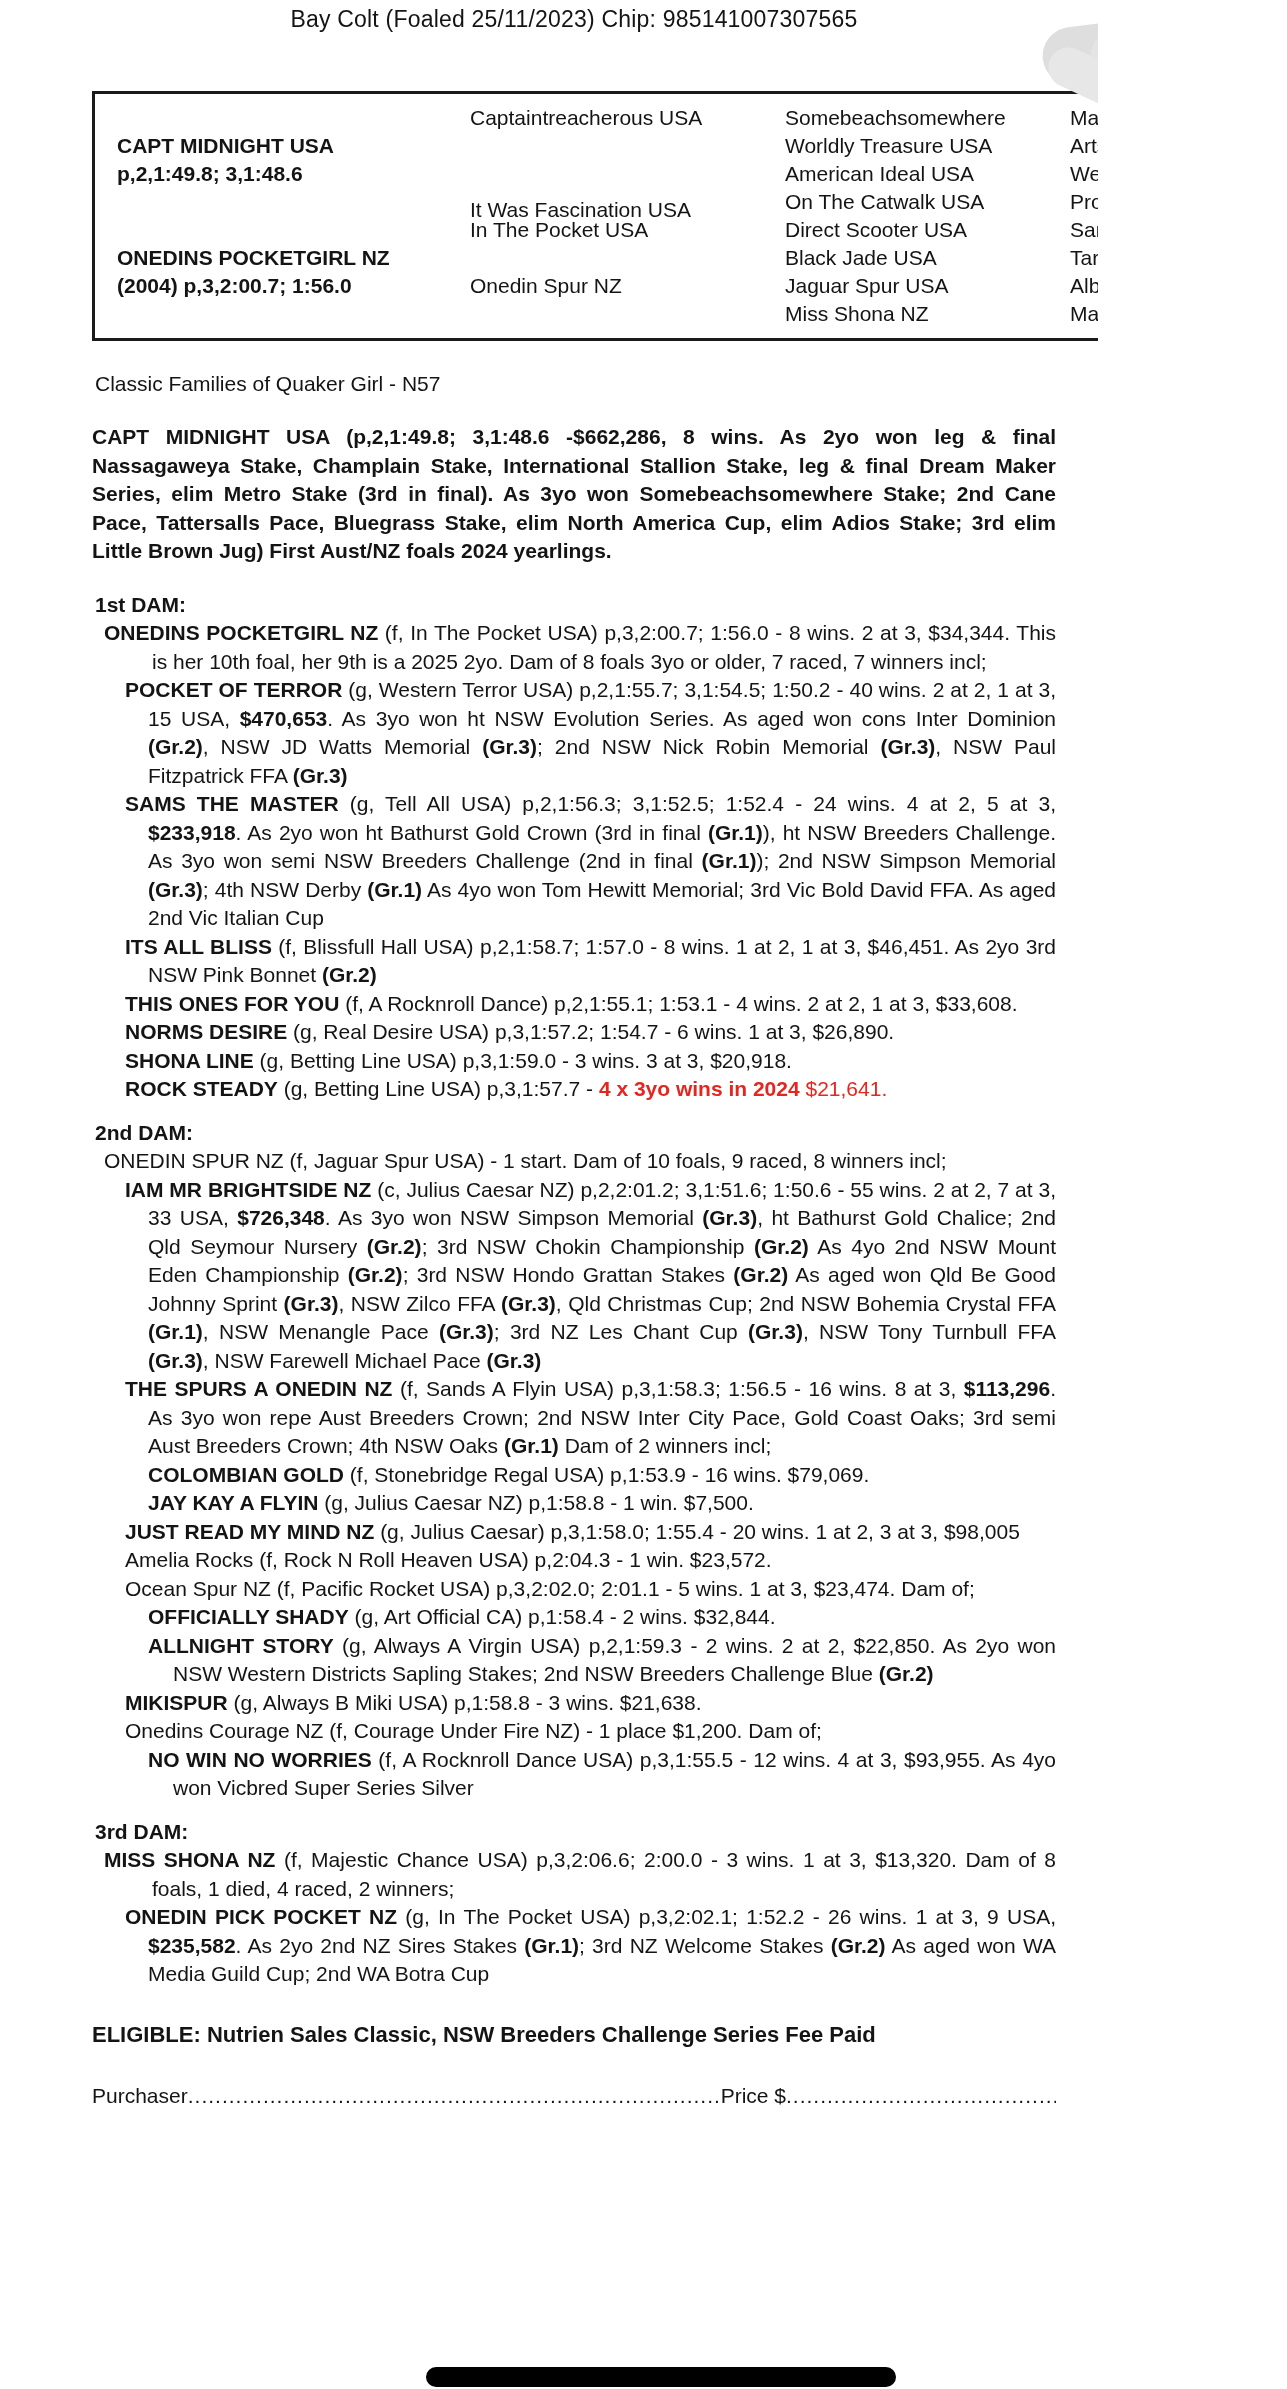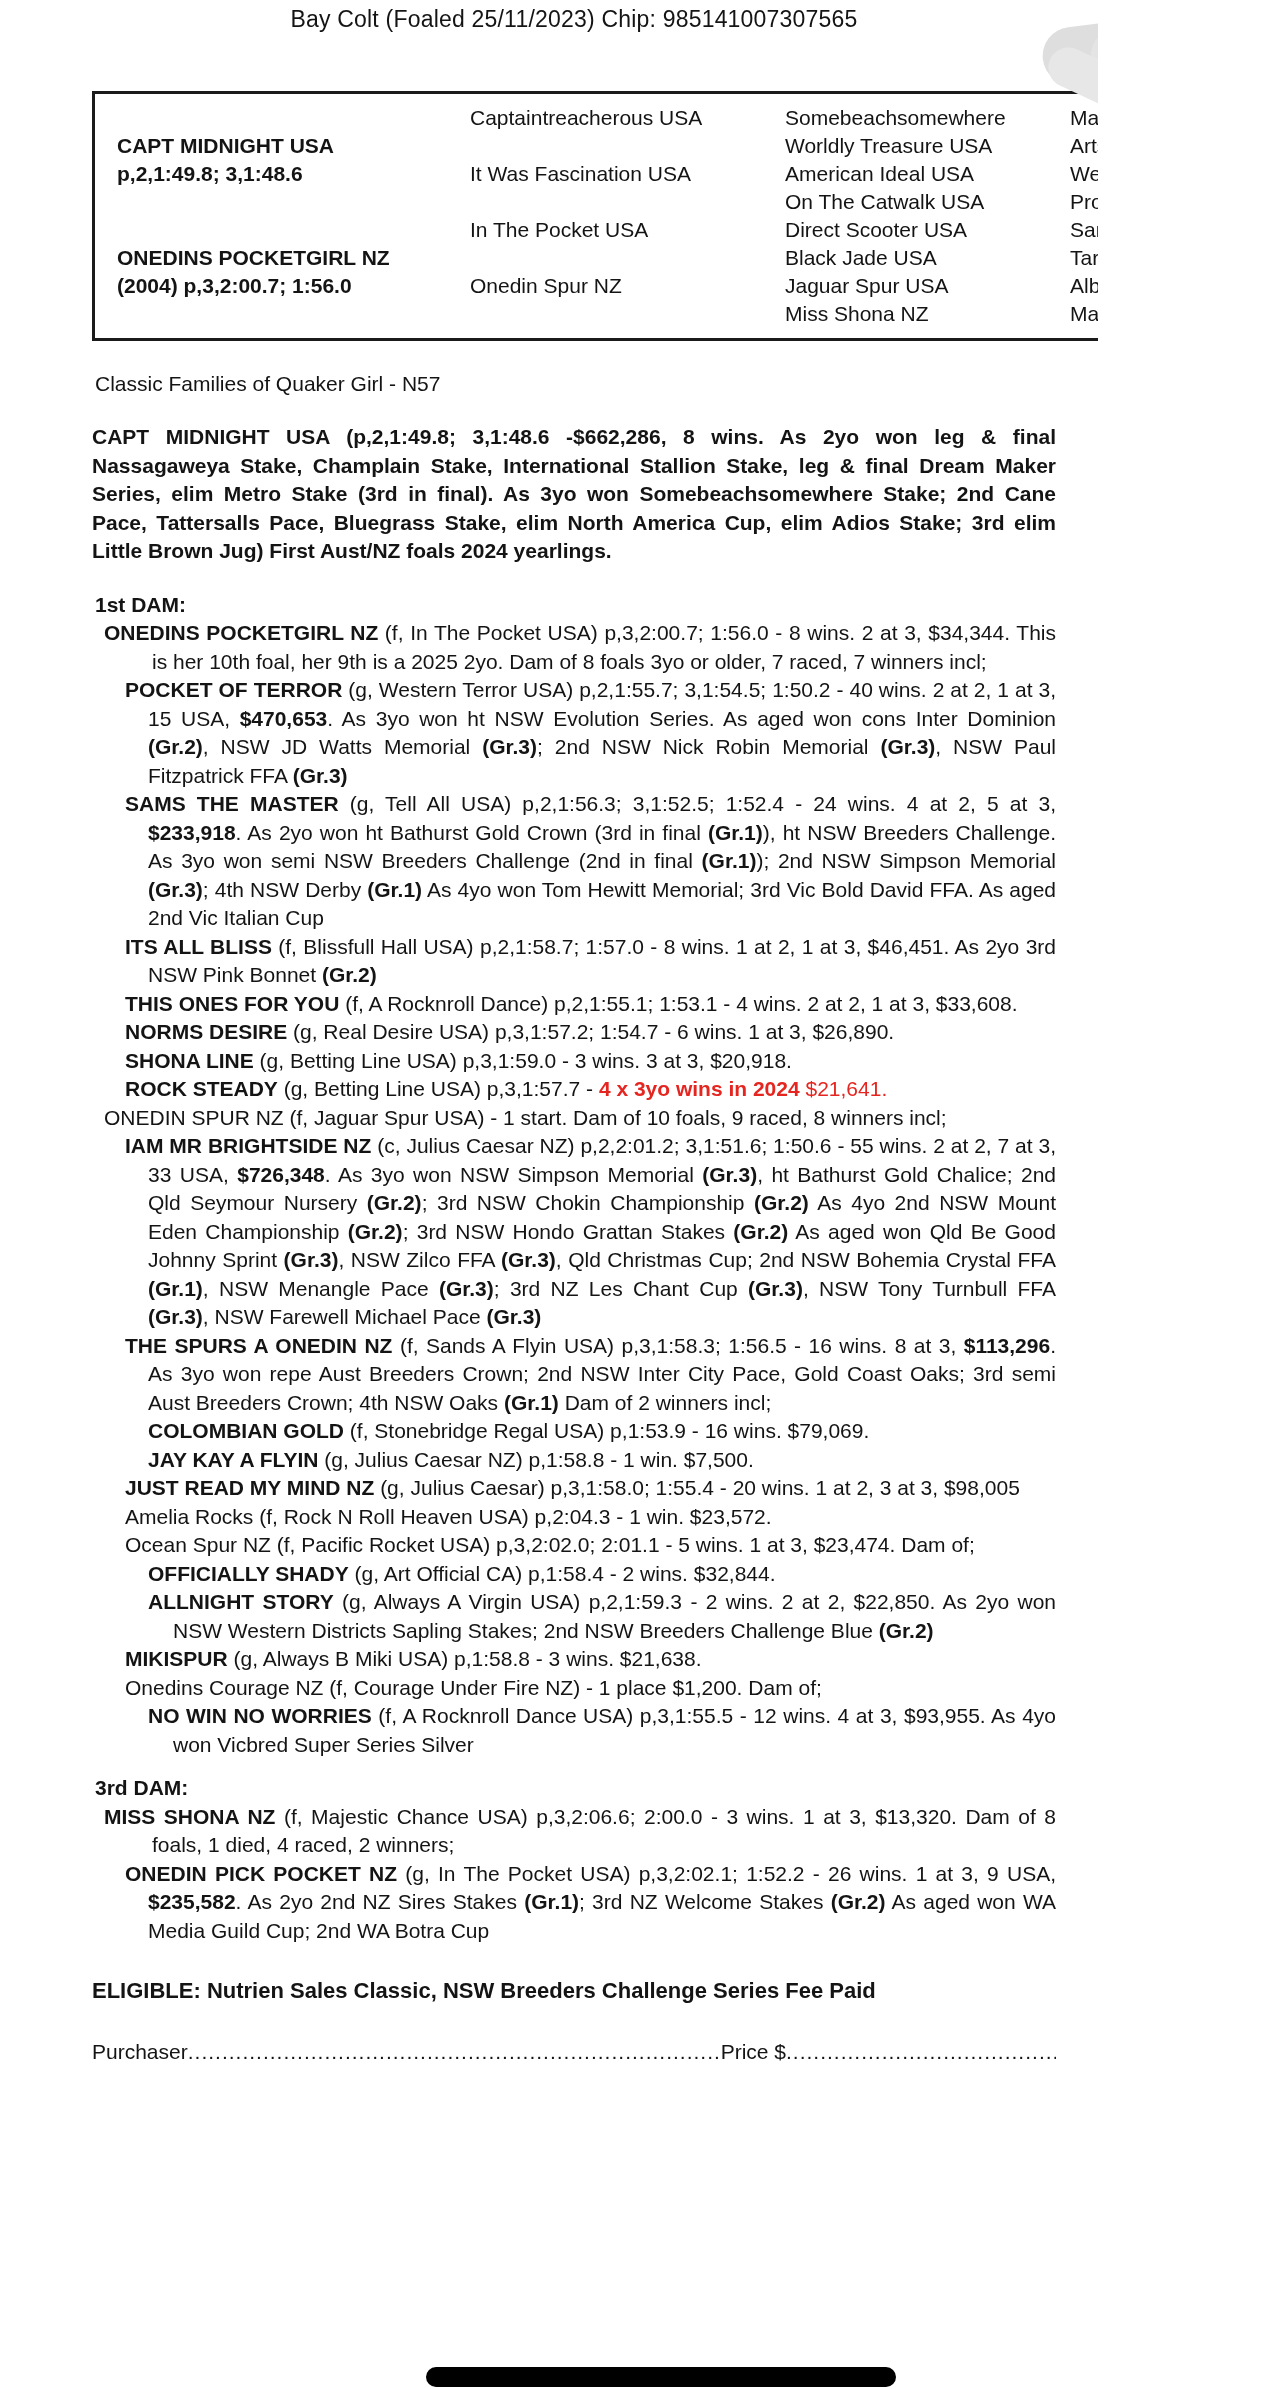--- a/index.html
+++ b/index.html
@@ -94,21 +94,21 @@
     <div class="barn-text">Barn K8</div>
 
     <div class="pedigree-table">
         <div class="pcell c1" style="grid-area: 1 / 2;">Captaintreacherous USA</div>
         <div class="pcell c2" style="grid-area: 1 / 3;">Somebeachsomewhere</div>
         <div class="pcell c3" style="grid-area: 1 / 4;">Mach Three</div>
         <div class="pcell c0" style="grid-area: 2 / 1;">CAPT MIDNIGHT USA</div>
         <div class="pcell c2" style="grid-area: 2 / 3;">Worldly Treasure USA</div>
         <div class="pcell c3" style="grid-area: 2 / 4;">Artsplace</div>
         <div class="pcell c0" style="grid-area: 3 / 1;">p,2,1:49.8; 3,1:48.6</div>
-        <div class="pcell c1" style="grid-area: 3 / 2;">It Was Fascination USA</div>
+        <div class="pcell c1" style="grid-area: 3 / 2; margin-top: 36px;">It Was Fascination USA</div>
         <div class="pcell c2" style="grid-area: 3 / 3;">American Ideal USA</div>
         <div class="pcell c3" style="grid-area: 3 / 4;">Western Ideal</div>
         <div class="pcell c2" style="grid-area: 4 / 3;">On The Catwalk USA</div>
         <div class="pcell c3" style="grid-area: 4 / 4;">Pro Bono Best</div>
         <div class="pcell c1" style="grid-area: 5 / 2;">In The Pocket USA</div>
         <div class="pcell c2" style="grid-area: 5 / 3;">Direct Scooter USA</div>
         <div class="pcell c3" style="grid-area: 5 / 4;">Sampson Direct</div>
         <div class="pcell c0" style="grid-area: 6 / 1;">ONEDINS POCKETGIRL NZ</div>
         <div class="pcell c2" style="grid-area: 6 / 3;">Black Jade USA</div>
         <div class="pcell c3" style="grid-area: 6 / 4;">Tar Heel</div>
@@ -127,20 +127,21 @@
     <div id="damSections">
         <div class="dam-heading first">1st DAM:</div>
         <div class="entry lvl0"><span class="b">ONEDINS POCKETGIRL NZ</span><span> (f, In The Pocket USA) p,3,2:00.7; 1:56.0 - 8 wins. 2 at 3, $34,344. This is her 10th foal, her 9th is a 2025 2yo. Dam of 8 foals 3yo or older, 7 raced, 7 winners incl;</span></div>
         <div class="entry lvl1"><span class="b">POCKET OF TERROR</span><span> (g, Western Terror USA) p,2,1:55.7; 3,1:54.5; 1:50.2 - 40 wins. 2 at 2, 1 at 3, 15 USA, </span><span class="b">$470,653</span><span>. As 3yo won ht NSW Evolution Series. As aged won cons Inter Dominion </span><span class="b">(Gr.2)</span><span>, NSW JD Watts Memorial </span><span class="b">(Gr.3)</span><span>; 2nd NSW Nick Robin Memorial </span><span class="b">(Gr.3)</span><span>, NSW Paul Fitzpatrick FFA </span><span class="b">(Gr.3)</span></div>
         <div class="entry lvl1"><span class="b">SAMS THE MASTER</span><span> (g, Tell All USA) p,2,1:56.3; 3,1:52.5; 1:52.4 - 24 wins. 4 at 2, 5 at 3, </span><span class="b">$233,918</span><span>. As 2yo won ht Bathurst Gold Crown (3rd in final </span><span class="b">(Gr.1)</span><span>), ht NSW Breeders Challenge. As 3yo won semi NSW Breeders Challenge (2nd in final </span><span class="b">(Gr.1)</span><span>); 2nd NSW Simpson Memorial </span><span class="b">(Gr.3)</span><span>; 4th NSW Derby </span><span class="b">(Gr.1)</span><span> As 4yo won Tom Hewitt Memorial; 3rd Vic Bold David FFA. As aged 2nd Vic Italian Cup</span></div>
         <div class="entry lvl1"><span class="b">ITS ALL BLISS</span><span> (f, Blissfull Hall USA) p,2,1:58.7; 1:57.0 - 8 wins. 1 at 2, 1 at 3, $46,451. As 2yo 3rd NSW Pink Bonnet </span><span class="b">(Gr.2)</span></div>
         <div class="entry lvl1"><span class="b">THIS ONES FOR YOU</span><span> (f, A Rocknroll Dance) p,2,1:55.1; 1:53.1 - 4 wins. 2 at 2, 1 at 3, $33,608.</span></div>
         <div class="entry lvl1"><span class="b">NORMS DESIRE</span><span> (g, Real Desire USA) p,3,1:57.2; 1:54.7 - 6 wins. 1 at 3, $26,890.</span></div>
         <div class="entry lvl1"><span class="b">SHONA LINE</span><span> (g, Betting Line USA) p,3,1:59.0 - 3 wins. 3 at 3, $20,918.</span></div>
         <div class="entry lvl1"><span class="b">ROCK STEADY</span><span> (g, Betting Line USA) p,3,1:57.7 - </span><span class="b r">4 x 3yo wins in 2024</span><span class="r"> $21,641.</span></div>
+        <div class="dam-heading">2nd DAM:</div>
         <div class="entry lvl0"><span>ONEDIN SPUR NZ (f, Jaguar Spur USA) - 1 start. Dam of 10 foals, 9 raced, 8 winners incl;</span></div>
         <div class="entry lvl1"><span class="b">IAM MR BRIGHTSIDE NZ</span><span> (c, Julius Caesar NZ) p,2,2:01.2; 3,1:51.6; 1:50.6 - 55 wins. 2 at 2, 7 at 3, 33 USA, </span><span class="b">$726,348</span><span>. As 3yo won NSW Simpson Memorial </span><span class="b">(Gr.3)</span><span>, ht Bathurst Gold Chalice; 2nd Qld Seymour Nursery </span><span class="b">(Gr.2)</span><span>; 3rd NSW Chokin Championship </span><span class="b">(Gr.2)</span><span> As 4yo 2nd NSW Mount Eden Championship </span><span class="b">(Gr.2)</span><span>; 3rd NSW Hondo Grattan Stakes </span><span class="b">(Gr.2)</span><span> As aged won Qld Be Good Johnny Sprint </span><span class="b">(Gr.3)</span><span>, NSW Zilco FFA </span><span class="b">(Gr.3)</span><span>, Qld Christmas Cup; 2nd NSW Bohemia Crystal FFA </span><span class="b">(Gr.1)</span><span>, NSW Menangle Pace </span><span class="b">(Gr.3)</span><span>; 3rd NZ Les Chant Cup </span><span class="b">(Gr.3)</span><span>, NSW Tony Turnbull FFA </span><span class="b">(Gr.3)</span><span>, NSW Farewell Michael Pace </span><span class="b">(Gr.3)</span></div>
         <div class="entry lvl1"><span class="b">THE SPURS A ONEDIN NZ</span><span> (f, Sands A Flyin USA) p,3,1:58.3; 1:56.5 - 16 wins. 8 at 3, </span><span class="b">$113,296</span><span>. As 3yo won repe Aust Breeders Crown; 2nd NSW Inter City Pace, Gold Coast Oaks; 3rd semi Aust Breeders Crown; 4th NSW Oaks </span><span class="b">(Gr.1)</span><span> Dam of 2 winners incl;</span></div>
         <div class="entry lvl2"><span class="b">COLOMBIAN GOLD</span><span> (f, Stonebridge Regal USA) p,1:53.9 - 16 wins. $79,069.</span></div>
         <div class="entry lvl2"><span class="b">JAY KAY A FLYIN</span><span> (g, Julius Caesar NZ) p,1:58.8 - 1 win. $7,500.</span></div>
         <div class="entry lvl1"><span class="b">JUST READ MY MIND NZ</span><span> (g, Julius Caesar) p,3,1:58.0; 1:55.4 - 20 wins. 1 at 2, 3 at 3, $98,005</span></div>
         <div class="entry lvl1"><span>Amelia Rocks (f, Rock N Roll Heaven USA) p,2:04.3 - 1 win. $23,572.</span></div>
         <div class="entry lvl1"><span>Ocean Spur NZ (f, Pacific Rocket USA) p,3,2:02.0; 2:01.1 - 5 wins. 1 at 3, $23,474. Dam of;</span></div>
         <div class="entry lvl2"><span class="b">OFFICIALLY SHADY</span><span> (g, Art Official CA) p,1:58.4 - 2 wins. $32,844.</span></div>
         <div class="entry lvl2"><span class="b">ALLNIGHT STORY</span><span> (g, Always A Virgin USA) p,2,1:59.3 - 2 wins. 2 at 2, $22,850. As 2yo won NSW Western Districts Sapling Stakes; 2nd NSW Breeders Challenge Blue </span><span class="b">(Gr.2)</span></div>

